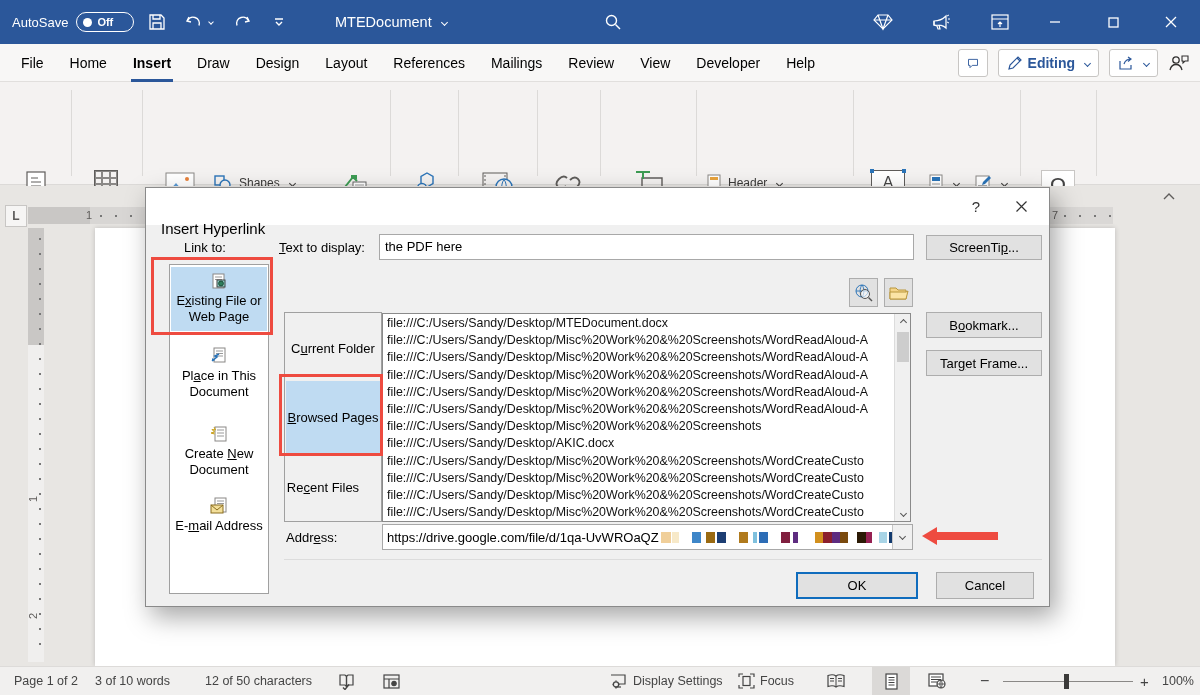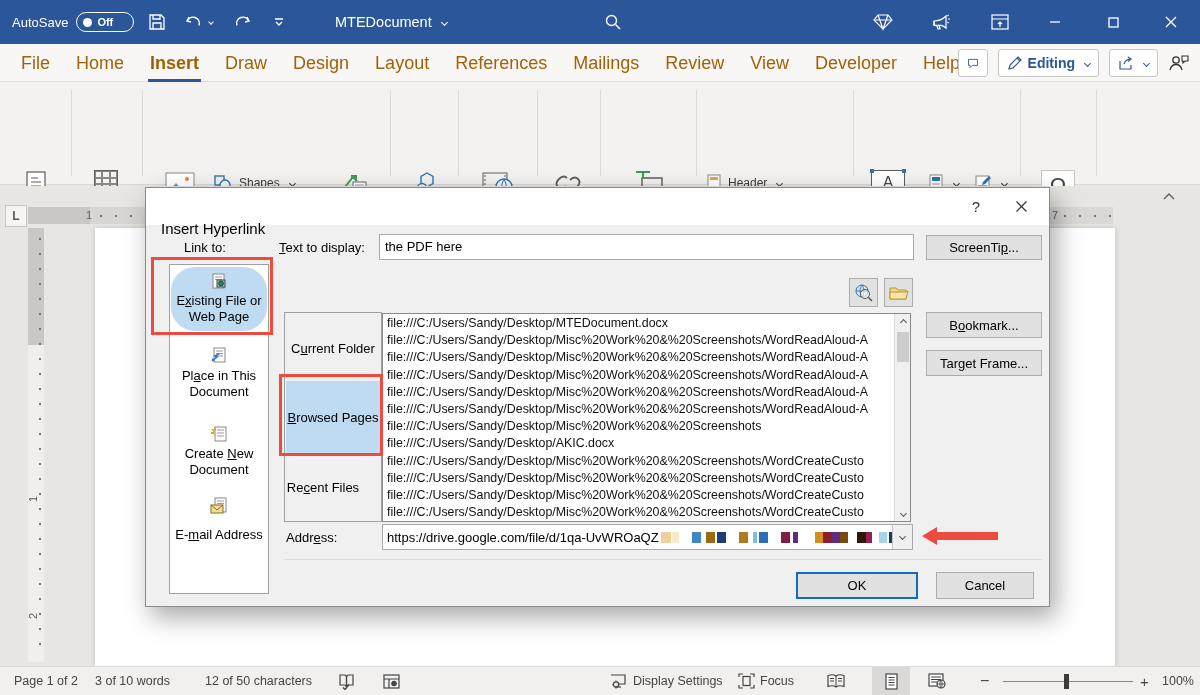--- a/index.html
+++ b/index.html
@@ -10,21 +10,21 @@
   .flexc{display:flex;align-items:center;}
   svg{display:block;}
   .chev{display:inline-block;width:5px;height:5px;border-right:1.4px solid currentColor;border-bottom:1.4px solid currentColor;transform:rotate(45deg);margin-left:4px;vertical-align:2px;flex:none;}
   
   #titlebar{left:0;top:0;width:1200px;height:44px;background:var(--accent);color:#fff;}
   .tb-ic{display:flex;align-items:center;justify-content:center;width:30px;height:30px;}
   #autosave-pill{width:58px;height:20px;border:1.5px solid #fff;border-radius:10px;display:flex;align-items:center;padding:0 6px;gap:5px;}
   #autosave-pill .dot{width:9px;height:9px;border-radius:50%;background:#fff;flex:none;}
   
   #tabrow{left:0;top:44px;width:1200px;height:38px;background:#f8f7f6;border-bottom:1px solid #e1dfdd;display:flex;align-items:center;padding-left:8px;}
-  .tab{position:relative;height:38px;line-height:38px;padding:0 13px;font-size:18px;color:#a16207;cursor:default;}
+  .tab{position:relative;height:38px;line-height:38px;padding:0 13px;font-size:14px;color:#000000;cursor:default;}
   .tab.active{font-weight:700;}
   .tab.active::after{content:"";position:absolute;left:11px;right:11px;bottom:0;height:3px;background:var(--accent);}
   .pillbtn{height:28px;border:1px solid #c8c6c4;border-radius:3px;background:#fff;display:flex;align-items:center;padding:0 8px;gap:6px;}
   
   #ribbon{left:0;top:82px;width:1200px;height:103px;background:#f4f2f1;border-bottom:1px solid #dcdad8;}
   .rdiv{position:absolute;top:8px;height:86px;width:1px;background:#dcdad8;}
   .rbig{position:absolute;top:88px;display:flex;flex-direction:column;align-items:center;font-size:12px;color:#3b3a39;}
   .rbig .ric{height:38px;display:flex;align-items:flex-start;justify-content:center;}
   .rbig .lab{line-height:15px;text-align:center;}
   .rrow{position:absolute;display:flex;align-items:center;gap:6px;font-size:12px;color:#3b3a39;height:22px;}
@@ -36,21 +36,21 @@
   #page{position:absolute;left:95px;top:42px;width:1020px;height:438px;background:#fff;box-shadow:0 0 5px rgba(0,0,0,.18);}
   .ruler{background:#d8d6d4;}
   .rulnum{font-size:11px;color:#5f5d5b;}
   
   #dialog{left:145px;top:187px;width:905px;height:420px;background:#f0f0f0;border:1px solid #8a8a8a;box-shadow:6px 10px 24px rgba(0,0,0,.35);z-index:10;font-size:13px;color:#000;}
   #dlg-title{position:absolute;left:0;top:0;width:100%;height:37px;background:#fff;}
   .win-btn{position:absolute;top:0;width:40px;height:37px;display:flex;align-items:center;justify-content:center;color:#333;font-size:15px;}
   .fieldbox{background:#fff;border:1px solid #a8a8a8;}
   .dbtn{position:absolute;background:#e1e1e1;border:1px solid #adadad;display:flex;align-items:center;justify-content:center;font-size:13px;color:#000;text-align:center;}
   .sideframe{position:absolute;border:1px solid #a0a0a0;background:#f0f0f0;}
-  .side-item{position:absolute;left:1px;width:96px;display:flex;flex-direction:column;align-items:center;text-align:center;line-height:16px;border-radius:24px;}
+  .side-item{position:absolute;left:1px;width:96px;display:flex;flex-direction:column;align-items:center;text-align:center;line-height:16px;}
   .redbox{position:absolute;border:3px solid var(--red);z-index:22;pointer-events:none;}
   #file-list{position:absolute;left:236px;top:125px;width:529px;height:209px;background:#fff;border:1px solid #8a8a8a;overflow:hidden;}
   .frow{white-space:nowrap;overflow:hidden;font-size:12.4px;line-height:17.2px;padding-left:4px;color:#111;}
   .sb{position:absolute;right:0;top:0;width:16px;height:100%;background:#f0f0f0;border-left:1px solid #dcdcdc;}
   .sb-arrow{position:absolute;left:0;width:16px;height:16px;display:flex;align-items:center;justify-content:center;color:#555;}
   .sb-arrow .chev{margin:0;}
   #redaction{display:inline-flex;align-items:center;height:12px;margin-left:2px;}
   #red-arrow{position:absolute;left:922px;top:527px;z-index:30;}
   
   #statusbar{left:0;top:666px;width:1200px;height:29px;background:#f1f0ef;border-top:1px solid #dddbd9;font-size:12.5px;color:#444;}
@@ -510,21 +510,21 @@
     </div>
     <div class="side-item" style="top:82px;gap:3px;">
       <svg width="18" height="18" viewBox="0 0 18 18" fill="none">
           <rect x="4" y="1" width="11" height="14" fill="#fff" stroke="#8a8886"></rect>
           <path d="M6 4h7M6 6.5h7M6 9h7" stroke="#999"></path>
           <path d="M2 14l5-4-2-1 4-2" stroke="#2b74b8" stroke-width="1.6" fill="none"></path>
           <path d="M2 14l3-.5L2 11z" fill="#2b74b8"></path>
         </svg>
       <span>Pl<span style="text-decoration: underline;">a</span>ce in This Document</span>
     </div>
-    <div class="side-item" style="top:232px;gap:12px;">
+    <div class="side-item" style="top:232px;gap:3px;">
       <svg width="20" height="18" viewBox="0 0 20 18" fill="none">
           <rect x="6" y="1" width="11" height="14" fill="#fff" stroke="#8a8886"></rect>
           <path d="M8 4h7M8 6.5h7" stroke="#999"></path>
           <rect x="2" y="8" width="12" height="8" fill="#f3df9a" stroke="#8a6d1e"></rect>
           <path d="M2 8l6 5 6-5" fill="none" stroke="#8a6d1e"></path>
         </svg>
       <span>E-<span style="text-decoration: underline;">m</span>ail Address</span>
     </div>
   </div>
 

